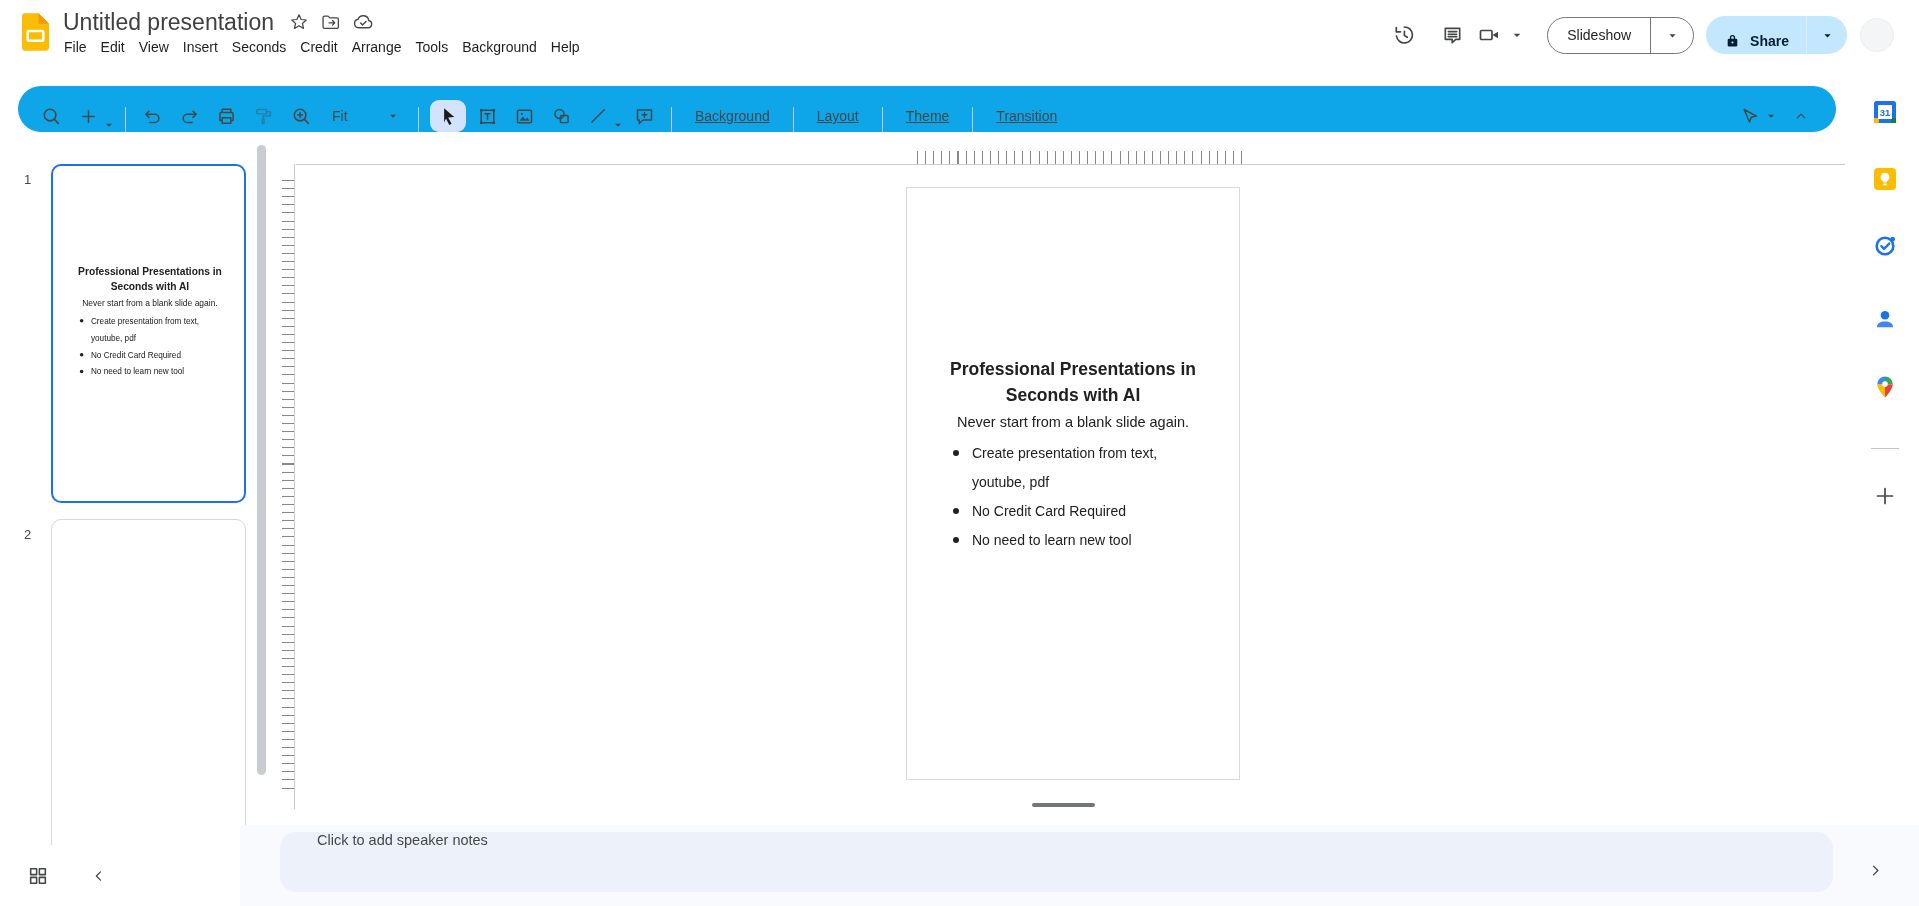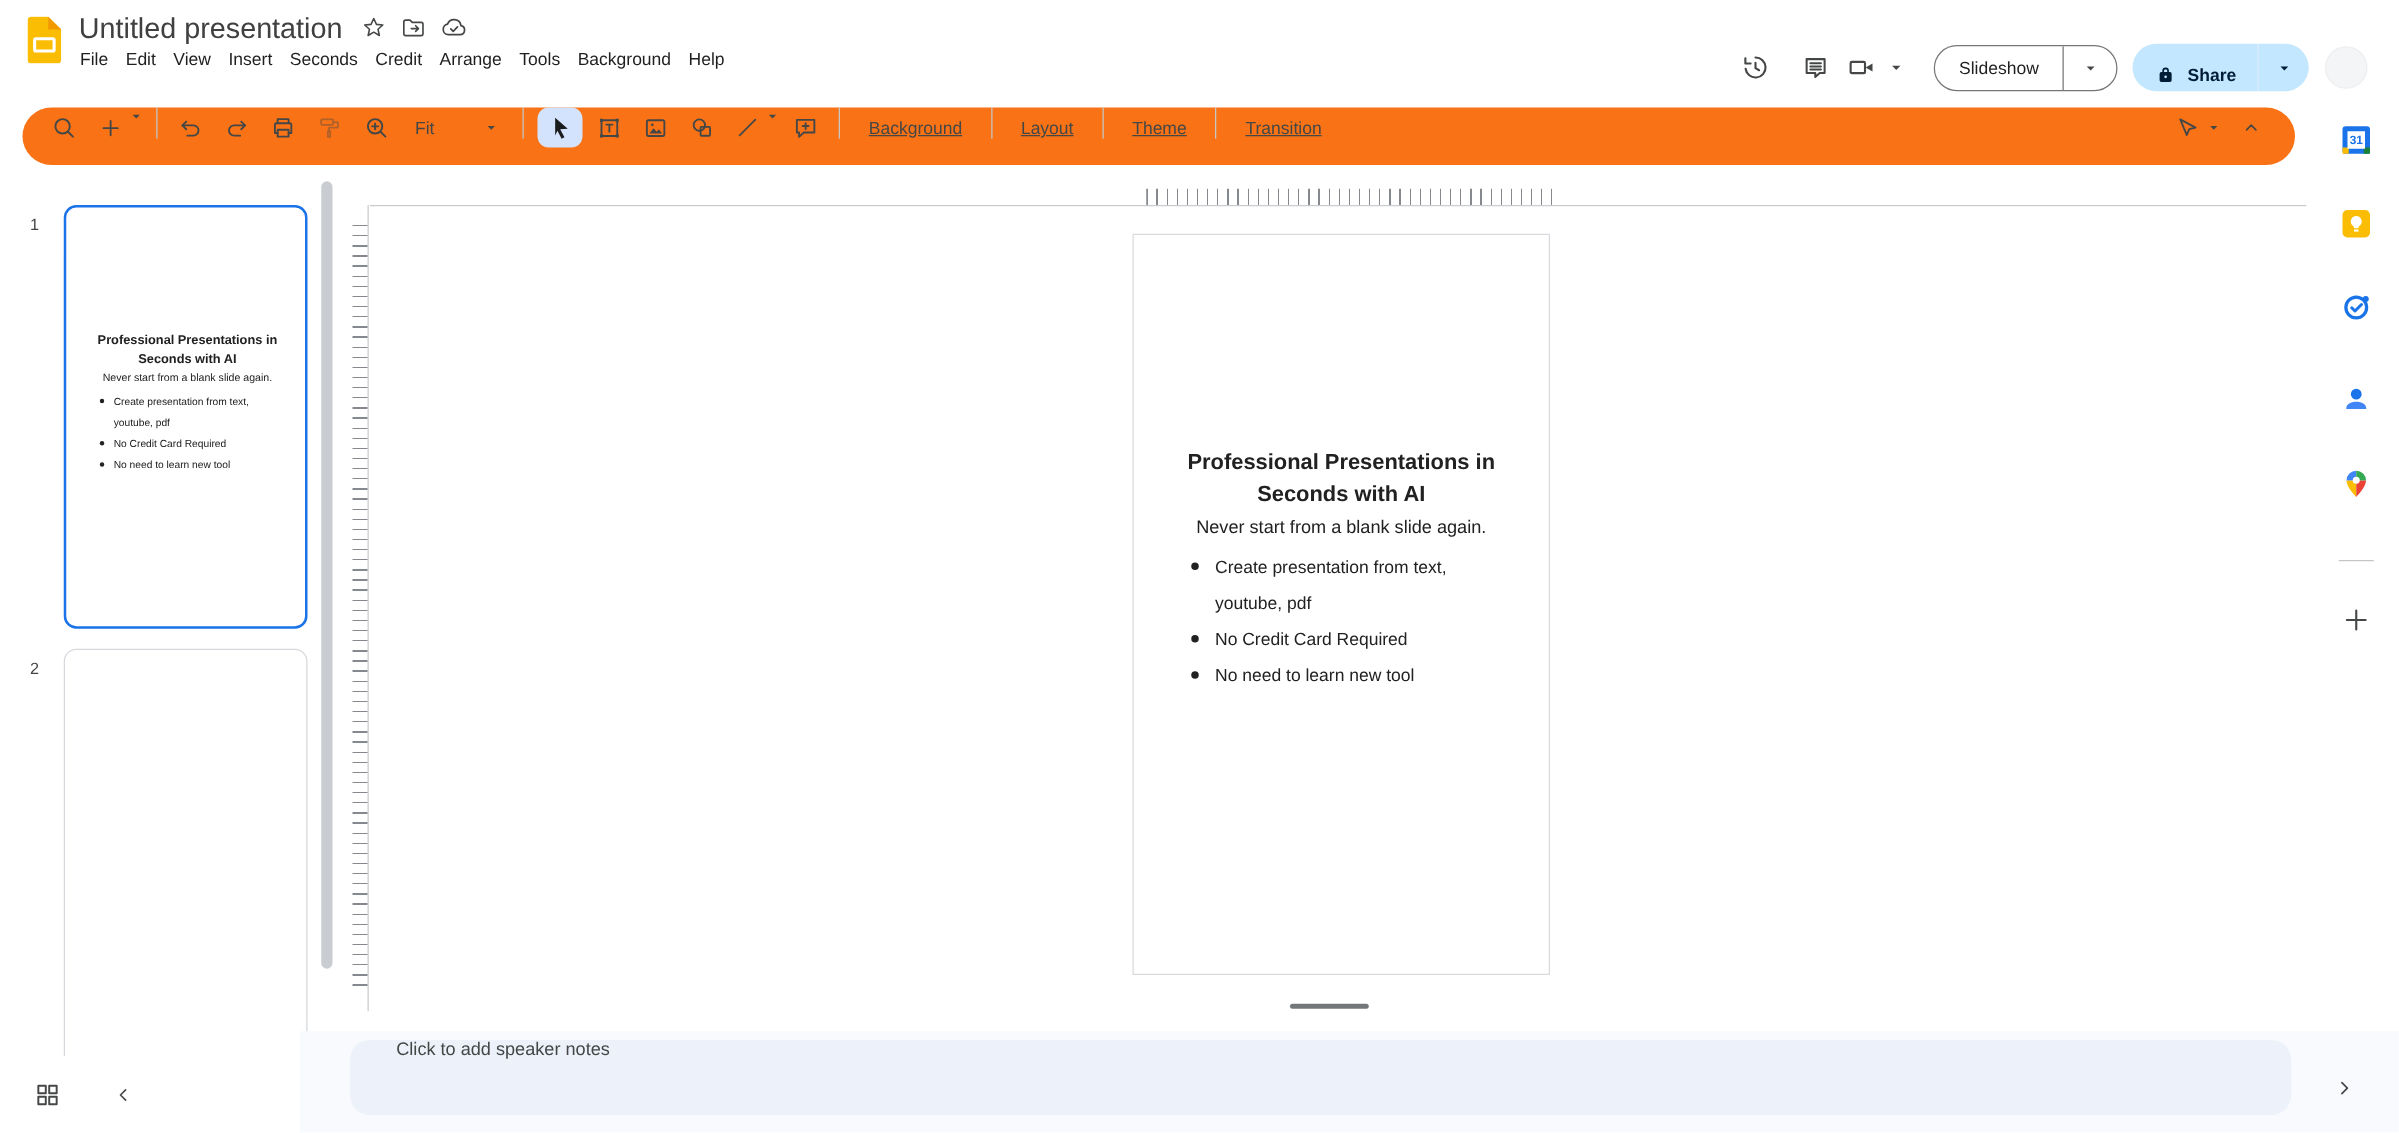--- a/index.html
+++ b/index.html
@@ -16,34 +16,34 @@
   .ico.thin .s { stroke-width:1.5; }
 
   
   .header { position:absolute; left:0; top:0; width:1919px; height:70px; background:#fff; }
   .logo { position:absolute; left:22px; top:13px; cursor:pointer; }
   .title-row { position:absolute; left:63px; top:9px; height:26px; display:flex; align-items:center; gap:11px; }
   .doc-title { font-size:23px; color:#404040; padding:1px 4px; margin-left:-4px; border-radius:4px; white-space:nowrap; }
   .menu-row { position:absolute; left:57px; top:36px; display:flex;align-items:flex-end; }
   .menu-item { padding:3px 7px; font-size:14px; color:#1f1f1f; border-radius:8px; cursor:pointer; }
 
-  .header-right { position:absolute; right:0; top:0; height:70px; display:flex; align-items:center; padding-right:25px;margin-top:19px; }
+  .header-right { position:absolute; right:0; top:0; height:70px; display:flex; align-items:center; padding-right:25px; }
   .hicon-btn { width:40px; height:40px; border-radius:50%; display:flex; align-items:center; justify-content:center; margin-left:8px; cursor:pointer; }
   .meet-group { display:flex; align-items:center; margin-left:6px; cursor:pointer; }
   .ss-btn { display:flex; align-items:stretch; height:37px; border:1px solid #747775; border-radius:19px; overflow:hidden; margin-left:22px; background:#fff; cursor:pointer; }
   .ss-main { padding:0 19px; font-size:14px; color:#1f1f1f; display:flex; align-items:center; border-right:1px solid #747775; }
   .ss-caret { width:42px; display:flex; align-items:center; justify-content:center; }
   .share-btn { display:flex; align-items:stretch; height:38px; border-radius:19px; background:#c2e7ff; color:#001d35; overflow:hidden; margin-left:12px; cursor:pointer; }
   .share-main { display:flex; align-items:center; gap:9px; padding:12px 17px 0 18px; font-size:14px; font-weight:bold; border-right:1px solid #dbeefd; }
   .share-caret { width:40px; display:flex; align-items:center; justify-content:center; }
   .avatar { width:34px; height:34px; border-radius:50%; background:#f4f5f6; border:1px solid #ebedef; margin-left:13px; cursor:pointer; }
 
   
-  .toolbar { position:absolute; left:18px; top:86px; width:1818px; height:46px; background:#f97316;
-             border-radius:23px; display:flex; align-items:flex-start; padding:0 12px 0 14px; }
+  .toolbar { position:absolute; left:18px; top:86px; width:1818px; height:46px; background:#0ea5e9;
+             border-radius:23px; display:flex; align-items:flex-end; padding:0 12px 0 14px; }
   .tbtn { min-width:26px; height:32px; padding:0 5px; margin:0 3px; display:flex; align-items:center; justify-content:center; border-radius:6px; cursor:pointer; }
   .tbtn.sel { background:#d3e3fd; border-radius:9px; width:36px; }
   .tcaret { margin:0 1px 0 -5px; cursor:pointer; }
   .tsep { width:1px; height:25px; background:#c4c7c5; margin:0 8px; }
   .fit-ctl { width:90px; height:32px; display:flex; align-items:center; justify-content:space-between; padding:0 10px 0 12px; font-size:14px; color:#444746; cursor:pointer; border-radius:6px; }
   .tlabel { padding:0 15px; font-size:14px; color:#444746; height:32px; display:flex; align-items:center; border-radius:6px; cursor:pointer; white-space:nowrap;text-decoration:underline; }
   .toolbar-right { margin-left:auto; display:flex; align-items:center; padding-right:6px; }
   .dis { opacity:.4; }
 
   

